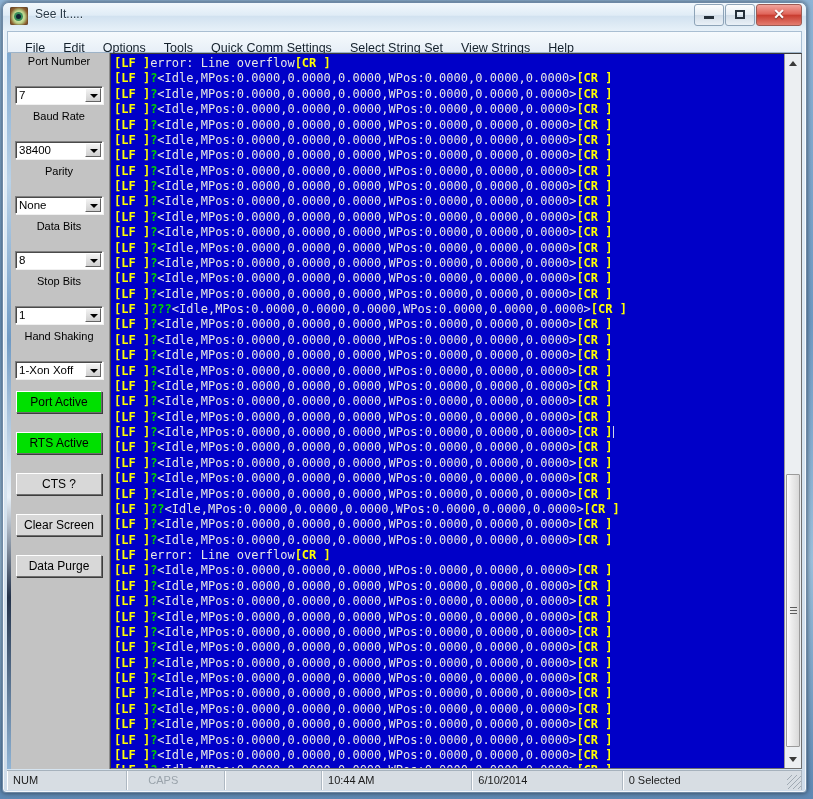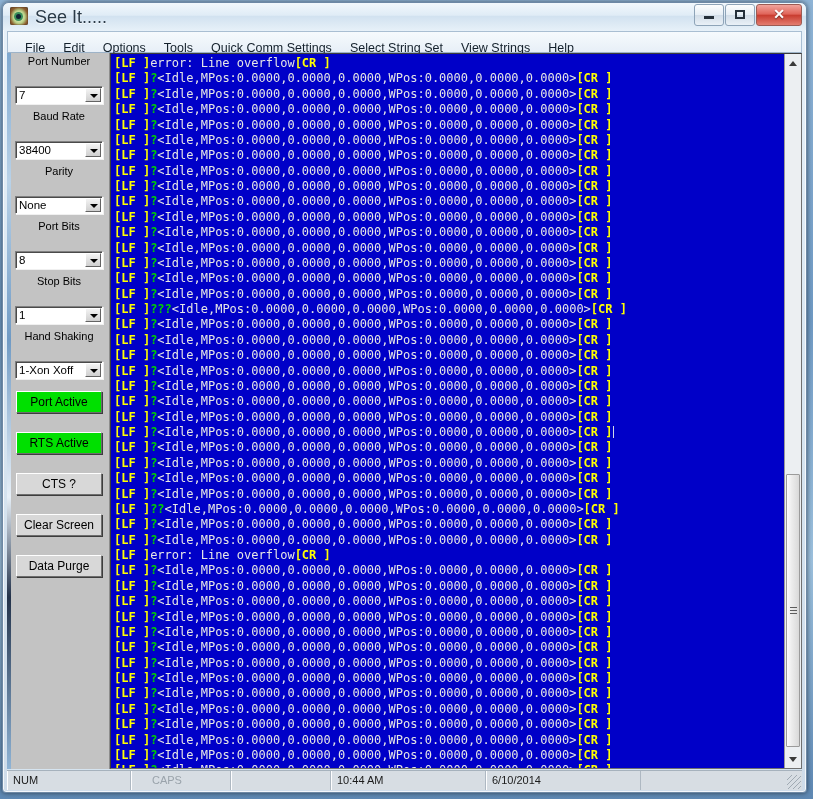--- a/index.html
+++ b/index.html
@@ -43,21 +43,21 @@
     box-shadow: inset 0 0 1px #000;
   }
   .title-icon:after {
     content:"";
     position:absolute; left:6px; top:7px; width:5px; height:5px;
     border-radius:50%; background:#123; box-shadow:0 0 0 2px #3a8f5a;
   }
   .title-text {
     position: absolute;
     left: 32px; top: 4px;
-    font-size: 18px;
+    font-size: 12px;
     color: #2a3a48;
     text-shadow: 0 1px 1px rgba(255,255,255,0.9);
     white-space: nowrap;
   }
   .win-buttons { position:absolute; right:4px; top:1px; display:flex; gap:1px; }
   .win-btn {
     width: 28px; height: 20px;
     border: 1px solid #8ea4b8;
     border-radius: 3px;
     background: linear-gradient(180deg,#fdfefe 0%,#e6eef5 48%,#d2dde8 52%,#eaf1f7 100%);
@@ -348,21 +348,21 @@
                 </div>
               </div>
               <div class="field-group">
                 <div class="field-label">Parity</div>
                 <div class="combo">
                   <span class="combo-value">None</span>
                   <span class="combo-arrow"></span>
                 </div>
               </div>
               <div class="field-group">
-                <div class="field-label">Port Bits</div>
+                <div class="field-label">Data Bits</div>
                 <div class="combo">
                   <span class="combo-value">8</span>
                   <span class="combo-arrow"></span>
                 </div>
               </div>
               <div class="field-group">
                 <div class="field-label">Stop Bits</div>
                 <div class="combo">
                   <span class="combo-value">1</span>
                   <span class="combo-arrow"></span>
@@ -396,17 +396,18 @@
           </div>
         </div>
       </div>
 
       <div class="statusbar" id="statusbar">
           <div class="st-cell" style="width: 124px;">NUM</div>
           <div class="st-cell dim" style="width: 100px; padding-left: 20px;">CAPS</div>
           <div class="st-cell" style="width: 100px;"></div>
           <div class="st-cell" style="width: 155px;">10:44 AM</div>
           <div class="st-cell" style="width: 155px;">6/10/2014</div>
+          <div class="st-cell" style="width: 185px;">0 Selected</div>
           <div class="grip"></div>
         </div>
     </div>
   </div>
 </div>
 
 </body></html>

